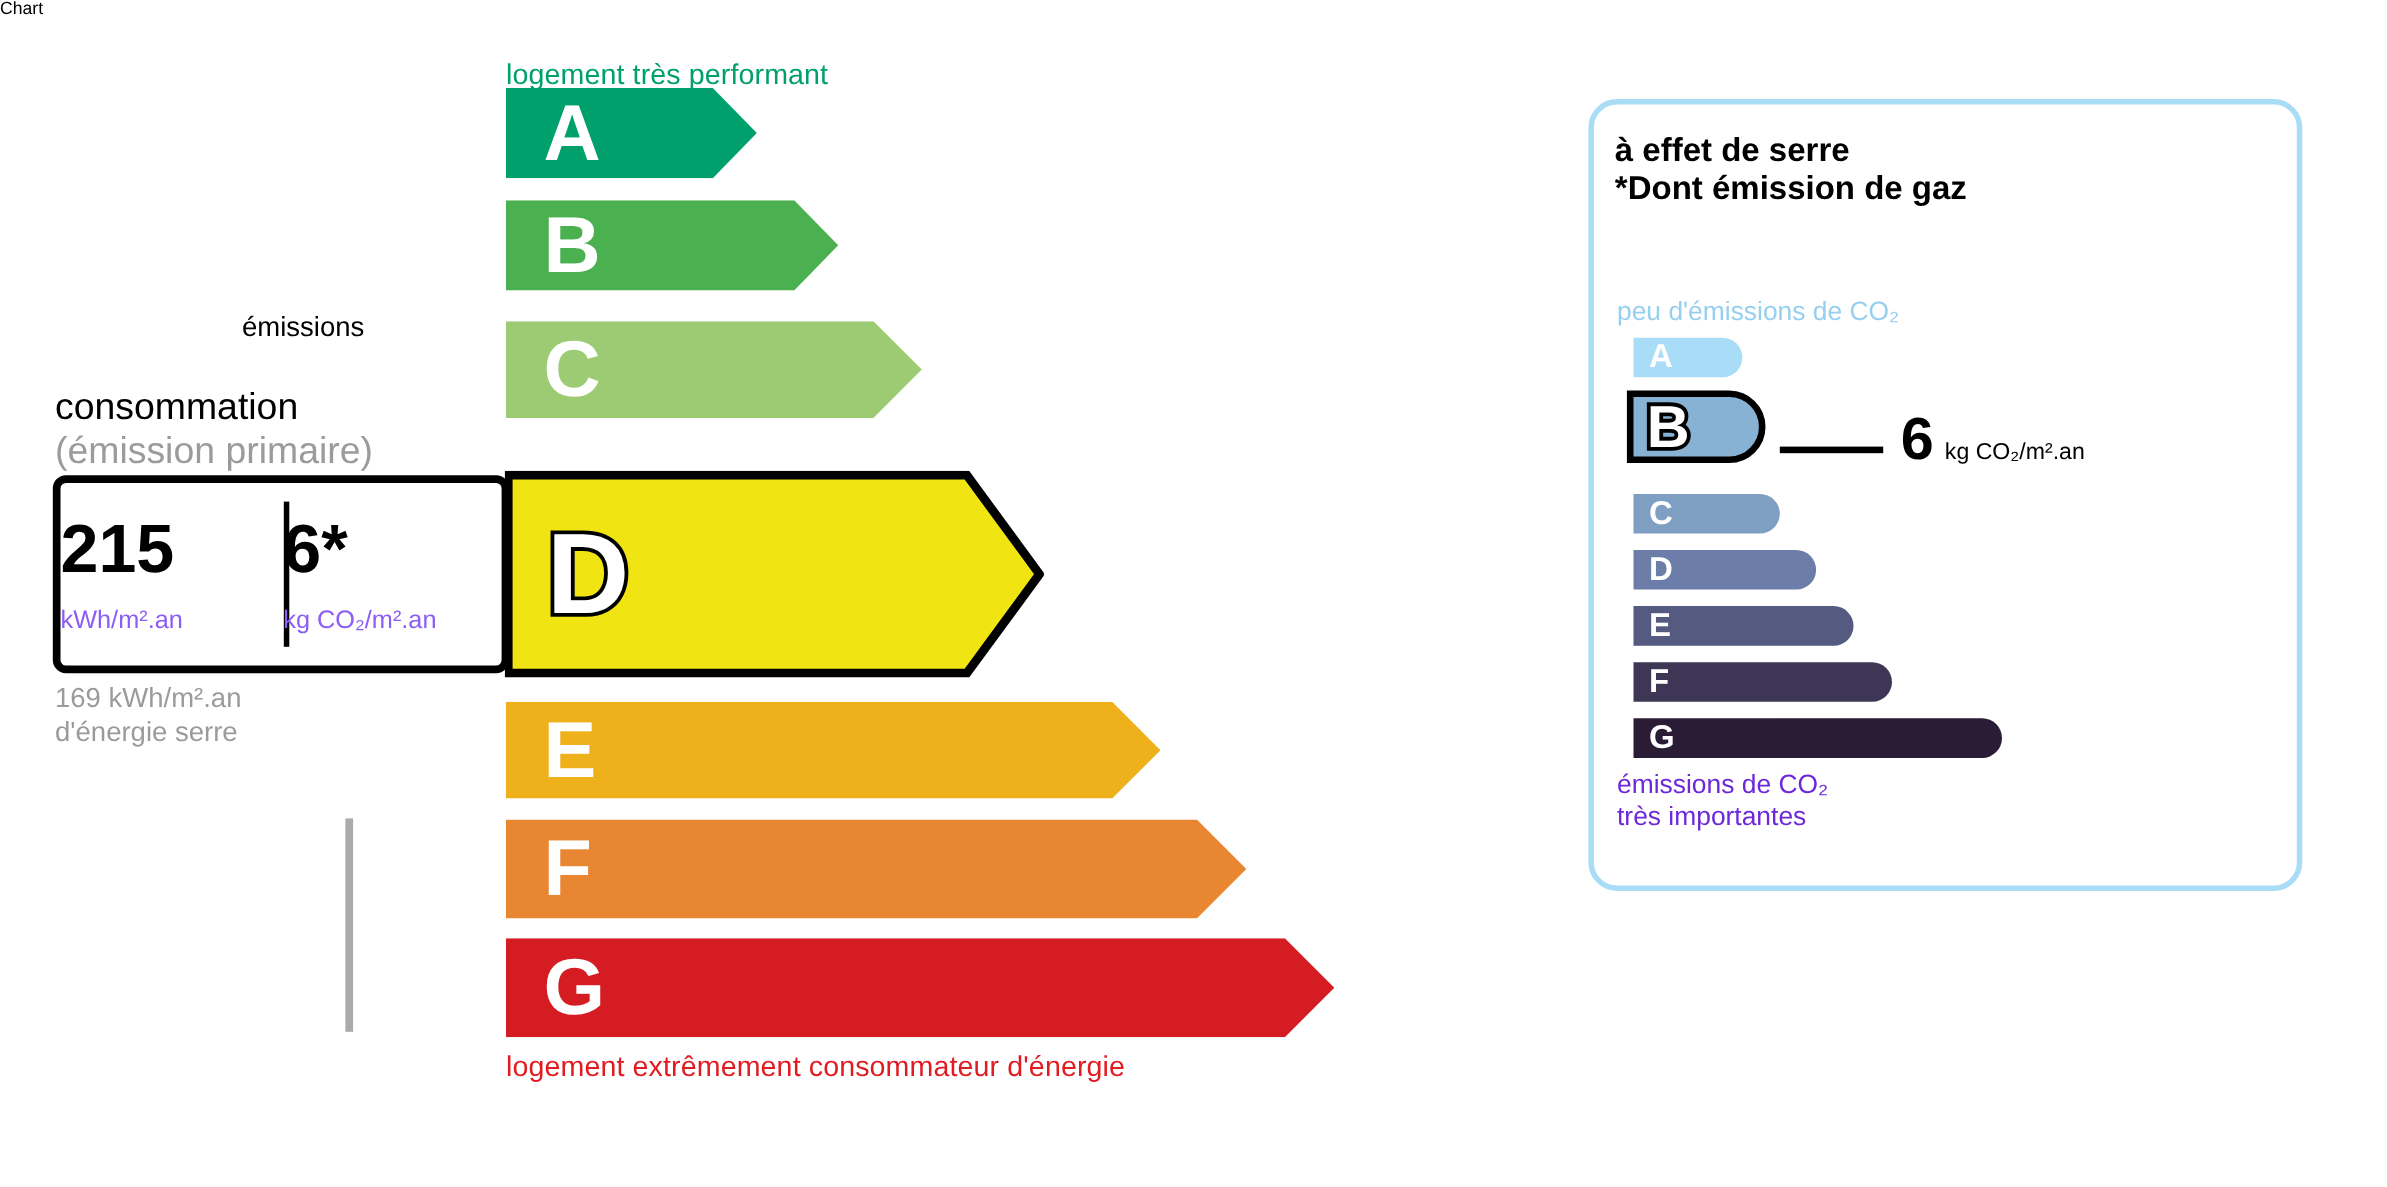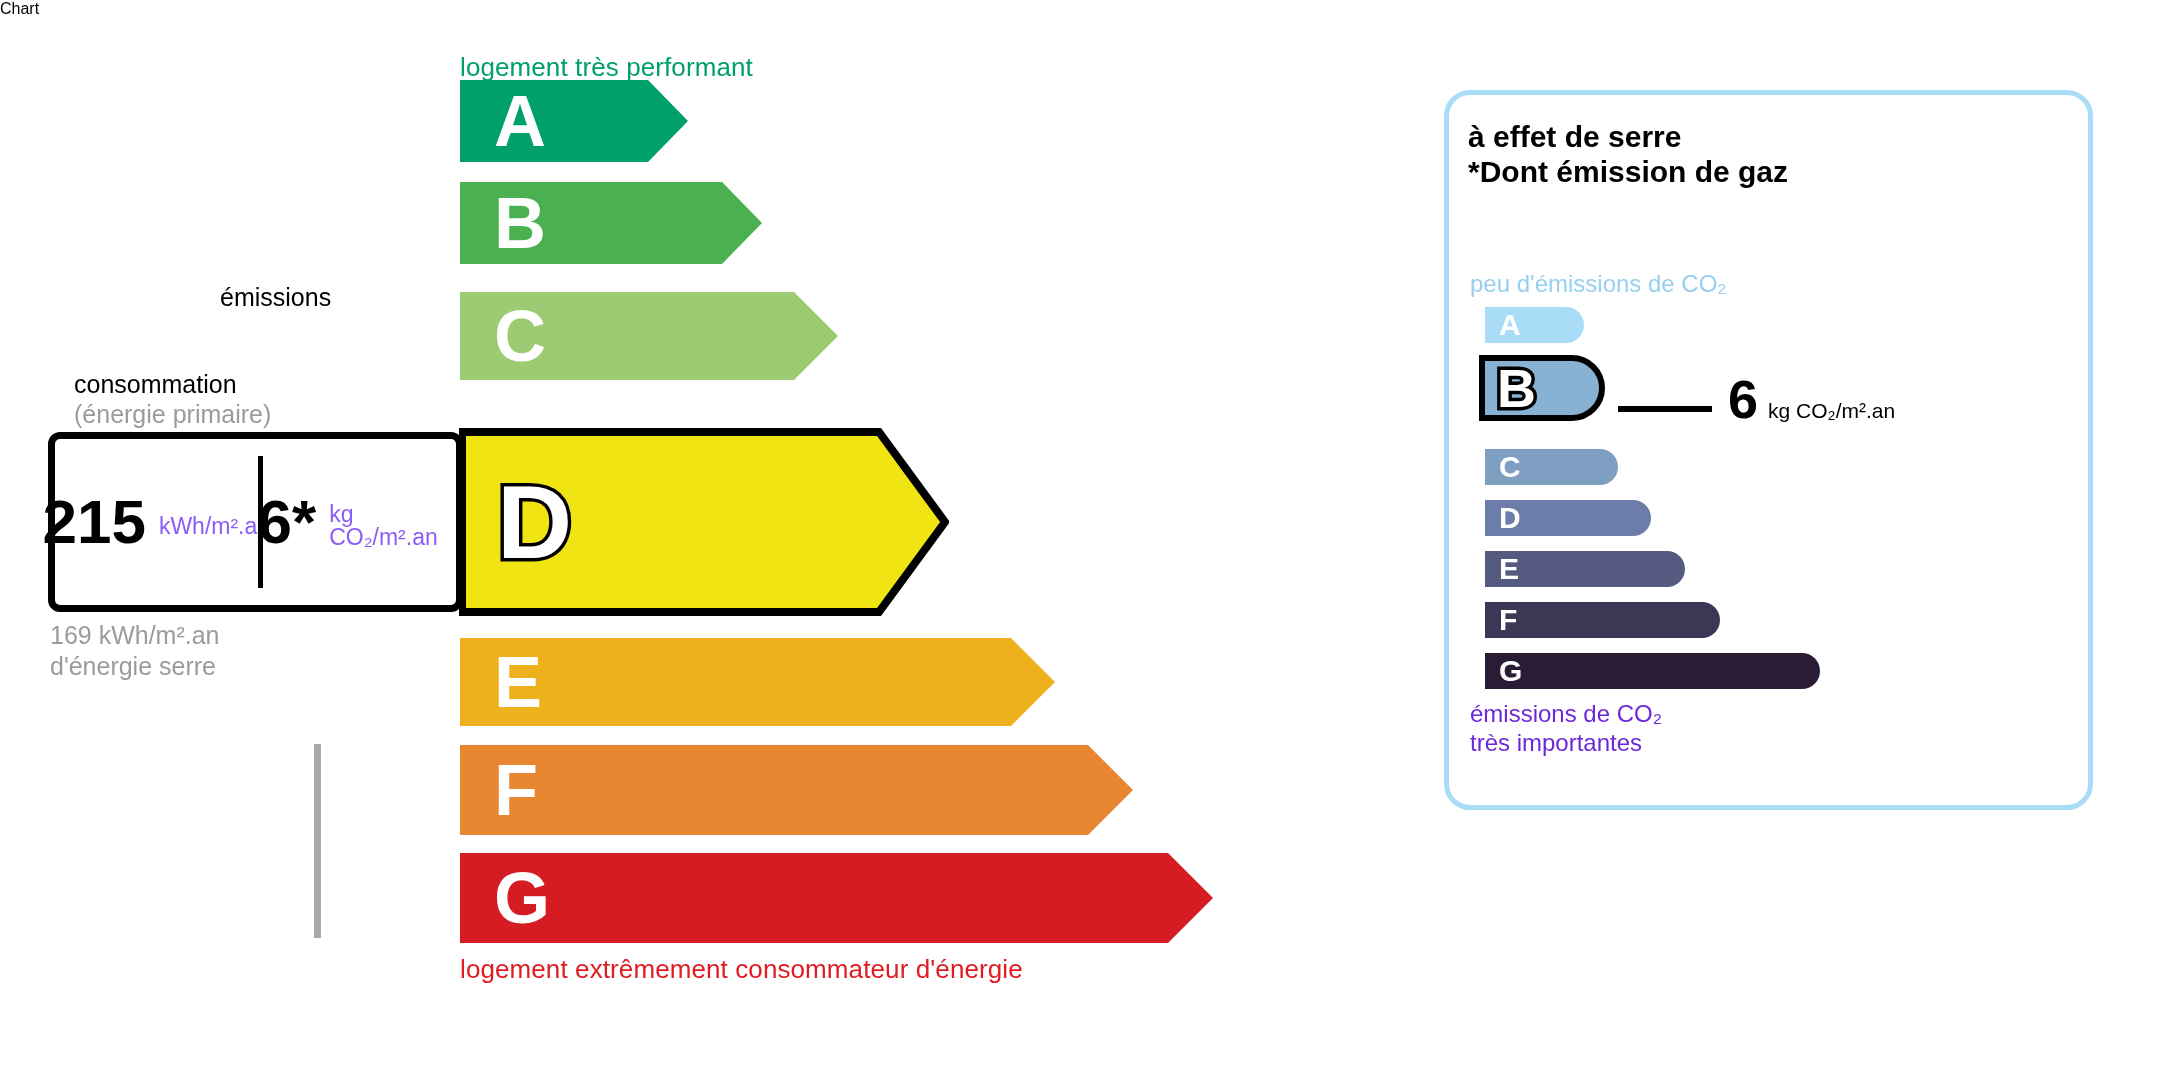--- a/index.html
+++ b/index.html
@@ -20,28 +20,28 @@
                 font-size:72px;font-weight:bold;color:#ffffff;line-height:1;}
 
   
   .band-d .letter{color:#ffffff;-webkit-text-stroke:7px #000;paint-order:stroke fill;}
 
   
   .valbox{position:absolute;left:48px;top:432px;width:415px;height:180px;
           background:#ffffff;border:7px solid #000;border-radius:12px;
           box-sizing:border-box;z-index:6;}
   .valbox .divider{position:absolute;left:50.5%;top:17px;bottom:17px;width:5px;background:#000;}
-  .vcell{position:absolute;top:0;bottom:0;display:flex;flex-direction:row;
-         align-items:center;justify-content:center;gap:13px;}
+  .vcell{position:absolute;top:0;bottom:0;display:flex;flex-direction:column;
+         justify-content:center;gap:13px;}
   .vcell.left{left:0;width:50.5%;}
   .vcell.right{right:0;width:49.5%;}
   .vnum{font-size:62px;font-weight:bold;color:#000;line-height:1;}
   .vunit{font-size:23px;color:#8b5cf6;margin-top:8px;line-height:1;}
 
-  .lbl-conso{position:absolute;left:50px;top:370px;font-size:25px;color:#000;line-height:1.18;margin-left:24px;}
+  .lbl-conso{position:absolute;left:50px;top:350px;font-size:34px;color:#000;line-height:1.18;}
   .lbl-conso .sub{color:#9b9b9b;}
   .lbl-emis{position:absolute;left:220px;top:283px;font-size:25px;color:#000;}
   .lbl-final{position:absolute;left:50px;top:620px;font-size:25px;color:#9b9b9b;line-height:1.22;}
 
   .passoire-bar{position:absolute;left:314px;top:744px;width:7px;height:194px;background:#aaaaaa;}
   .passoire-txt{position:absolute;left:110px;top:805px;width:190px;text-align:right;
                 font-size:25px;color:#9b9b9b;line-height:1.22;}
 
   
   .co2panel{position:absolute;left:1444px;top:90px;width:649px;height:720px;
@@ -121,21 +121,21 @@
     <svg class="arrow" viewBox="0 0 753 90" preserveAspectRatio="none">
       <polygon points="0,0 708,0 753,45 708,90 0,90" fill="#d51c23"></polygon>
     </svg>
     <span class="letter">G</span>
   </div>
 
   <div class="bottom-caption">logement extrêmement consommateur d'énergie</div>
 
   <div class="lbl-conso">
     <div>consommation</div>
-    <div class="sub">(énergie primaire)</div>
+    <div class="sub">(émission primaire)</div>
   </div>
   <div class="lbl-emis">émissions</div>
 
   <div class="valbox">
     <div class="vcell left">
       <span class="vnum">215</span>
       <span class="vunit">kWh/m².an</span>
     </div>
     <div class="divider"></div>
     <div class="vcell right">

